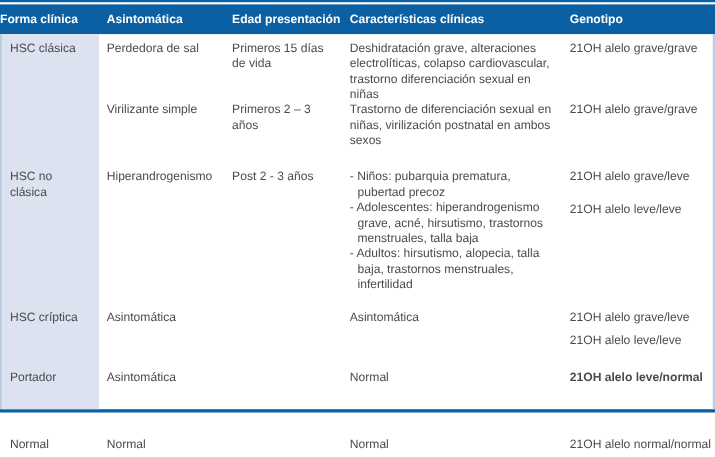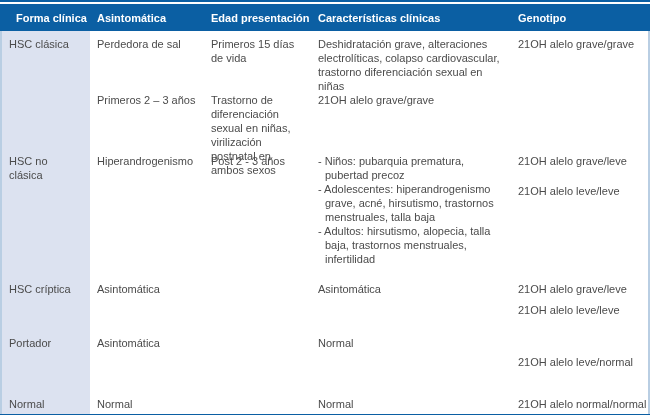--- a/index.html
+++ b/index.html
@@ -11,40 +11,40 @@
     box-sizing:border-box;
   }
   .topline{height:2px;background:#0b5fa3;margin-bottom:2px;}
   .bottomline{height:3px;background:#0b5fa3;}
   .thead{
     height:27px;background:#0b5fa3;color:#ffffff;font-weight:bold;
     display:grid;grid-template-columns:90px 114px 107px 200px 1fr;
     align-items:center;
   }
   .hcell{padding-left:7px;white-space:nowrap;}
-  .hcell.first{padding-left:16px;}
+  .hcell.first{padding-left:0;}
   .tbody{
-    position:relative;height:383px;box-sizing:border-box;
+    position:relative;height:341px;box-sizing:border-box;
     border-left:2px solid #b9cee3;border-right:2px solid #b9cee3;
     display:grid;grid-template-rows:56px 61px 128px 54px 61px 1fr;
   }
   .col1bg{
     position:absolute;left:0;top:0;bottom:0;width:88px;
     background:#dce2f0;z-index:0;
   }
   .trow{
     position:relative;z-index:1;
     display:grid;grid-template-columns:88px 114px 107px 200px 1fr;
   }
   .cell{padding:6px 8px 0 7px;line-height:14px;}
   .cell.c4{padding-right:9px;}
   .geno{white-space:nowrap;}
   .geno.mt16{margin-top:16px;}
   .geno.mt7{margin-top:7px;}
-  .geno.mt19{margin-top:19px;}
+  .geno.mt19{font-weight:bold;}
   .item{padding-left:7px;text-indent:-7px;}
 </style>
 </head>
 <body>
 
 <div class="page">
   <div class="topline"></div>
 
   <div class="thead">
     <div class="hcell first">Forma clínica</div>
@@ -62,20 +62,21 @@
       <div class="cell c2">Perdedora de sal</div>
       <div class="cell c3">Primeros 15 días de vida</div>
       <div class="cell c4">Deshidratación grave, alteraciones electrolíticas, colapso cardiovascular, trastorno diferenciación sexual en niñas</div>
       <div class="cell c5">
         <div class="geno">21OH alelo grave/grave</div>
       </div>
     </div>
 
     <div class="trow">
       <div class="cell c1"></div>
+      <div class="cell c2">Virilizante simple</div>
       <div class="cell c3">Primeros 2 – 3 años</div>
       <div class="cell c4">Trastorno de diferenciación sexual en niñas, virilización postnatal en ambos sexos</div>
       <div class="cell c5">
         <div class="geno">21OH alelo grave/grave</div>
       </div>
     </div>
 
     <div class="trow">
       <div class="cell c1">HSC no clásica</div>
       <div class="cell c2">Hiperandrogenismo</div>

